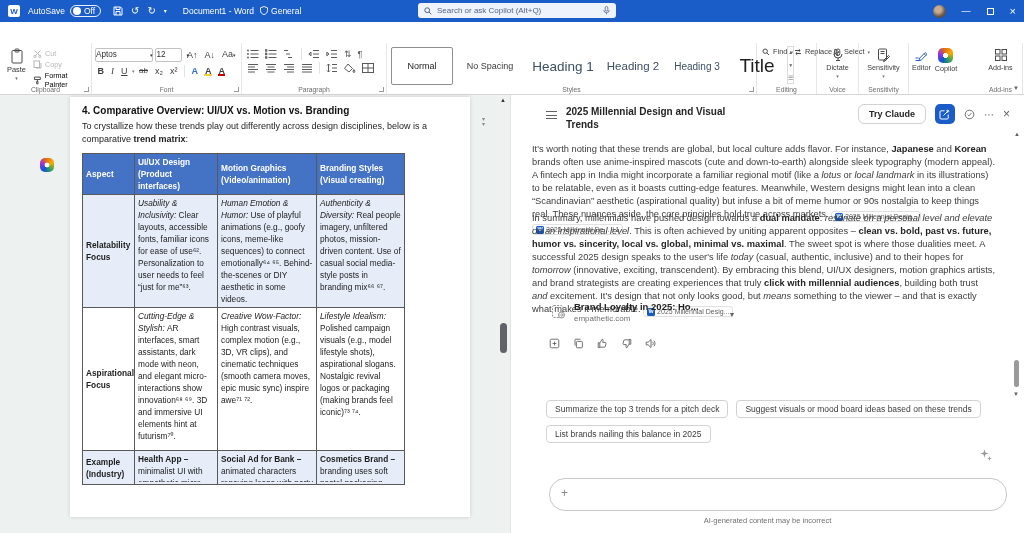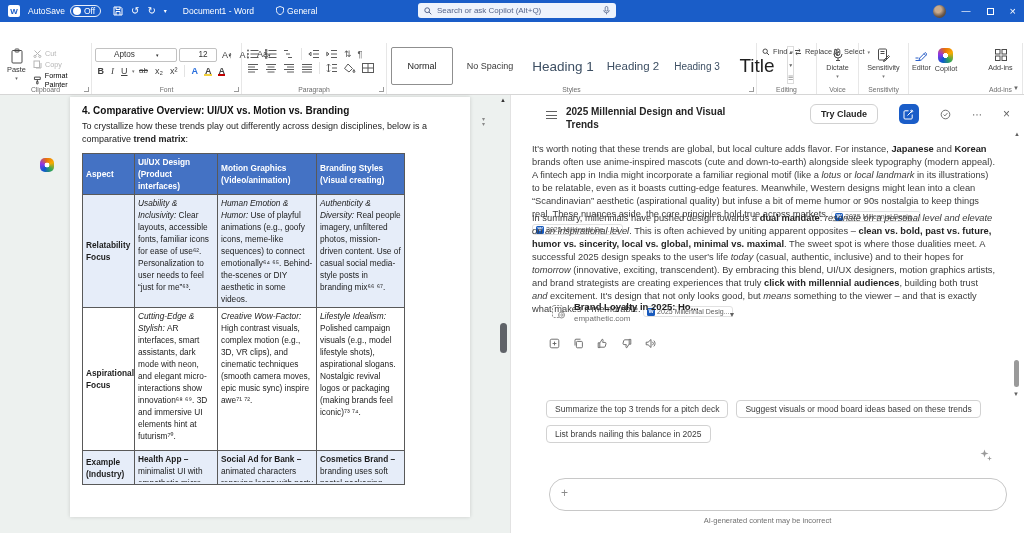--- a/index.html
+++ b/index.html
@@ -8,21 +8,21 @@
 
   
   .titlebar { position:absolute; left:0; top:0; width:1024px; height:22px; background:#1a5dc8; color:#fff; display:flex; align-items:center; font-size:8.5px; }
   .word-logo { width:12px; height:12px; background:#fff; color:#1a5dc8; border-radius:2px; font:bold 8px "Liberation Sans",sans-serif; display:flex; align-items:center; justify-content:center; margin:0 8px 0 8px; }
   .tb-txt { margin-right:5px; }
   .toggle { display:inline-flex; align-items:center; border:1px solid rgba(255,255,255,.9); border-radius:8px; height:12px; padding:0 5px 0 2px; gap:3px; margin-right:8px; cursor:default; }
   .knob { width:8px; height:8px; border-radius:50%; background:#fff; }
   .tb-ic { margin:0 4px; font-size:10px; line-height:1; display:inline-flex; align-items:center; }
   .tb-ic.sm { font-size:6px; }
   .doc-title { margin-left:12px; }
-  .shield-wrap { display:inline-flex; align-items:center; gap:3px; margin-left:22px; }
+  .shield-wrap { display:inline-flex; align-items:center; gap:3px; margin-left:6px; }
   .search-pill { position:absolute; left:418px; top:3px; width:198px; height:15px; background:#eef3fc; border-radius:3px; display:flex; align-items:center; font-size:8px; color:#54648a; padding:0 6px; gap:5px; }
   .search-pill .mic { margin-left:auto; }
   .tb-right { position:absolute; right:8px; top:0; height:22px; display:flex; align-items:center; gap:16px; }
   .avatar { width:13px; height:13px; border-radius:50%; background:radial-gradient(circle at 40% 35%, #c9ab8d 0 3px, #6b584a 60%, #3e332c); }
   .win-restore { width:7px; height:7px; border:1px solid #fff; display:inline-block; }
 
   
   .tabsrow { position:absolute; left:0; top:40px; width:1024px; height:21px; background:#fff; display:flex; align-items:center; }
   .rtabs { display:flex; gap:0; margin-left:6px; }
   .rtab { font-size:9px; color:#444; padding:4px 9px 5px; position:relative; cursor:default; }
@@ -38,21 +38,21 @@
   .grp { position:relative; border-right:1px solid #e7e7e7; padding-top:3px; }
   .grp-label { position:absolute; bottom:1px; left:0; right:0; text-align:center; font-size:6.8px; color:#6e6e6e; }
   .launcher { position:absolute; right:2px; bottom:2px; width:5px; height:5px; border-right:1px solid #9a9a9a; border-bottom:1px solid #9a9a9a; }
   .g-clip { width:92px; display:flex; }
   .paste-big { width:34px; display:flex; flex-direction:column; align-items:center; gap:1px; font-size:7.4px; color:#333; padding-top:2px; }
   .clip-stack { display:flex; flex-direction:column; gap:2px; font-size:7.2px; padding-top:3px; }
   .clip-stack .row { display:flex; align-items:center; gap:3px; }
   .dim { color:#b6b6b6; }
   .g-font { width:150px; }
   .fnt-row { display:flex; align-items:center; gap:2px; padding:1px 3px; }
-  .combo { border:1px solid #c2c2c2; border-radius:2px; height:14px; display:flex; align-items:center; font-size:8.2px; color:#333; padding:0 18px; gap:21px; }
+  .combo { border:1px solid #c2c2c2; border-radius:2px; height:14px; display:flex; align-items:center; font-size:8.2px; color:#333; padding:0 0; gap:21px; }
   .fname { width:84px; } .fname span:first-child { flex:1; }
   .fsize { width:27px; }
   .fi { font-size:9px; color:#3f3f3f; padding:0 2.5px; line-height:14px; }
   .fi.bold { font-weight:bold; } .fi.ital { font-style:italic; font-family:"Liberation Serif",serif; }
   .fi.und { text-decoration:underline; }
   .fi.strike { text-decoration:line-through; font-size:8px; }
   .fi.fx { color:#2a6fdd; font-weight:bold; }
   .bar-ic { position:relative; font-weight:bold; font-size:9px; color:#3f3f3f; padding:0 2.5px; }
   .bar-ic::after { content:""; position:absolute; left:2px; right:2px; bottom:0; height:2.5px; }
   .bar-ic.hl::after { background:#f3d13d; }
@@ -104,21 +104,21 @@
   .jump { position:absolute; left:482px; top:22px; display:flex; flex-direction:column; line-height:5px; font-size:6px; color:#8a8a8a; }
   .vscroll { position:absolute; left:498px; top:0; width:12px; height:438px; }
   .vscroll .arr { position:absolute; left:2px; top:2px; font-size:6px; color:#333; }
   .vscroll .thumb { position:absolute; left:2px; top:228px; width:7px; height:30px; background:#5f6368; border-radius:4px; }
 
   
   .panel { position:absolute; left:510px; top:0; width:514px; height:438px; background:#fff; border-left:1px solid #e2e2e2; }
   .hamburger { position:absolute; left:35px; top:16px; width:11px; display:flex; flex-direction:column; gap:2.5px; }
   .hamburger i { display:block; height:1px; background:#616161; }
   .p-title { position:absolute; left:55px; top:10px; width:185px; font-size:10px; font-weight:bold; color:#242424; line-height:13px; }
-  .p-actions { position:absolute; right:14px; top:9px; display:flex; align-items:center; gap:21px; }
+  .p-actions { position:absolute; right:14px; top:9px; display:flex; align-items:center; gap:9px; }
   .try-claude { height:20px; border:1px solid #d1d1d1; border-radius:6px; background:#fff; font:600 9px "Liberation Sans",sans-serif; color:#242424; padding:0 10px; }
   .compose { width:20px; height:20px; border:none; border-radius:5px; background:#1a5dc8; display:flex; align-items:center; justify-content:center; }
   .p-ic { color:#616161; font-size:10px; display:inline-flex; align-items:center; }
   .p-para { position:absolute; left:21px; width:464px; font-size:9.3px; line-height:13px; color:#3c3c3c; }
   .p-para .rt-b { color:#242424; }
   .cite { display:inline-flex; align-items:center; gap:2px; border:1px solid #e1e1e1; border-radius:3px; height:11px; padding:0 3px; font-size:7px; color:#616161; background:#fff; transform:translateY(1px); white-space:nowrap; }
   .cite-ic { width:8px; height:8px; background:#185abd; color:#fff; font-size:5.5px; font-weight:bold; border-radius:1.5px; display:inline-flex; align-items:center; justify-content:center; }
   .ref-card { position:absolute; left:40px; top:206px; display:flex; align-items:center; gap:8px; }
   .ref-txt .t1 { font-size:9.5px; font-weight:bold; color:#242424; }
   .ref-txt .t2 { font-size:8px; color:#707070; margin-top:2px; }

